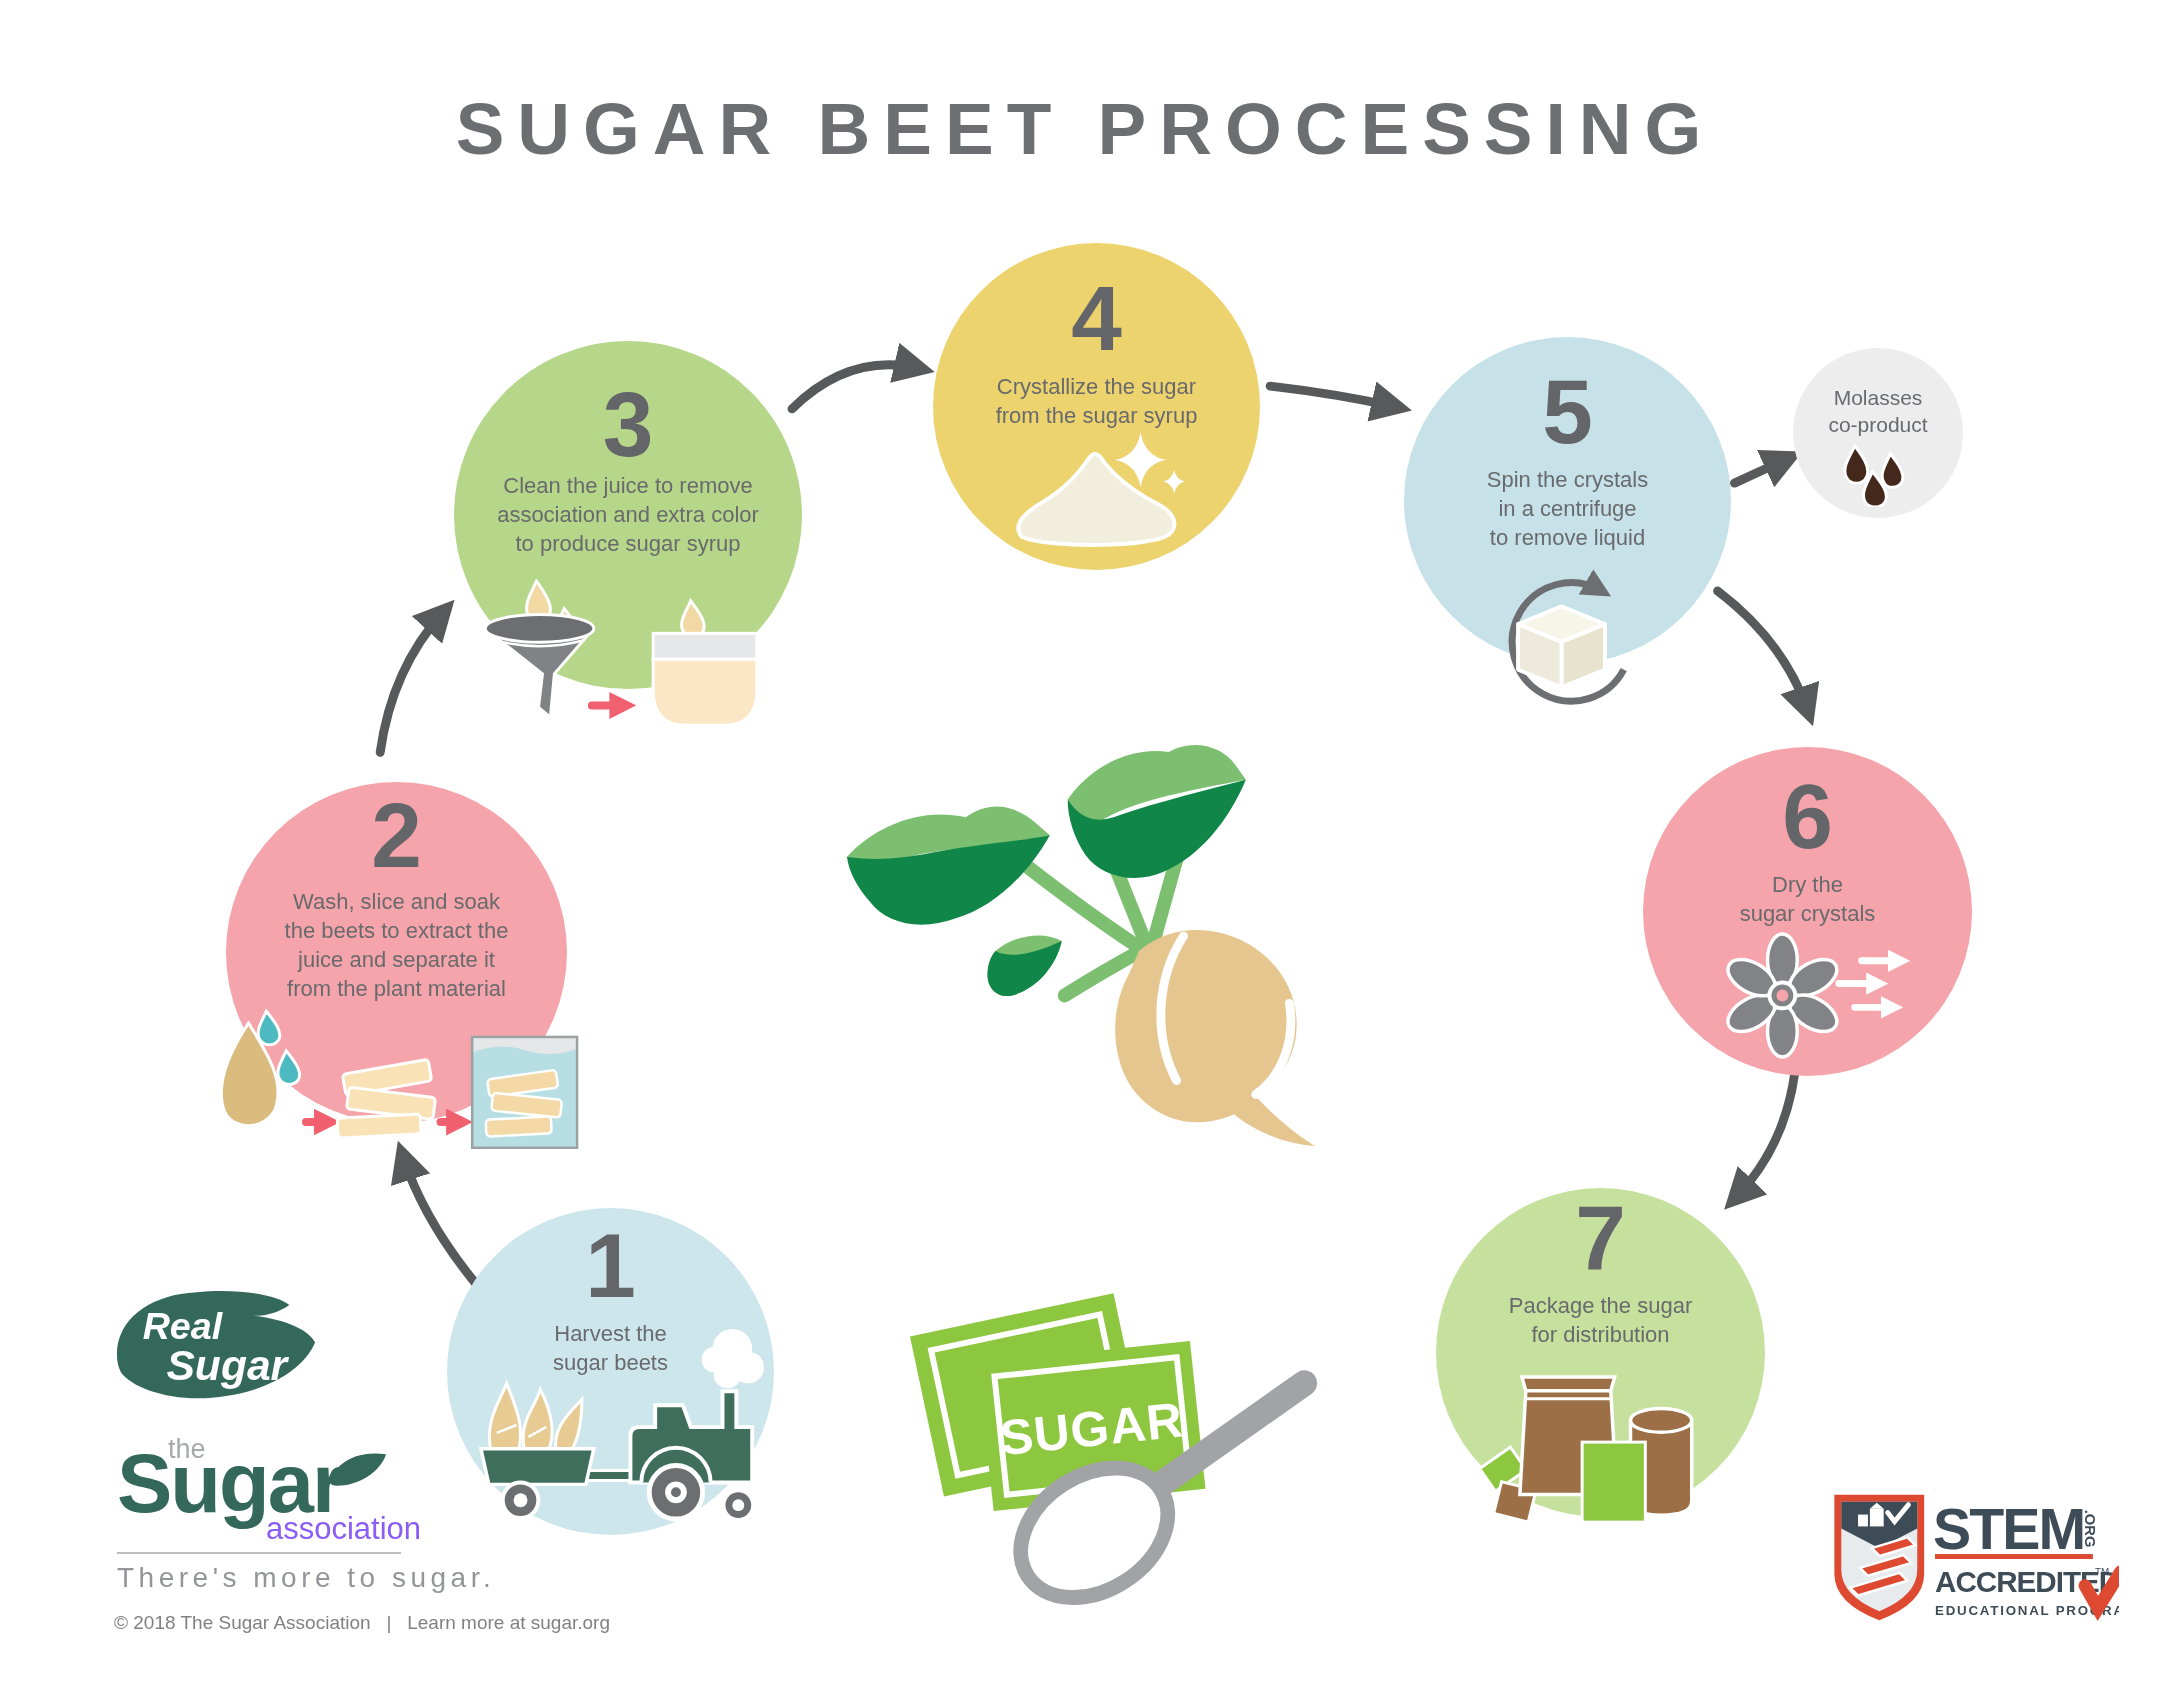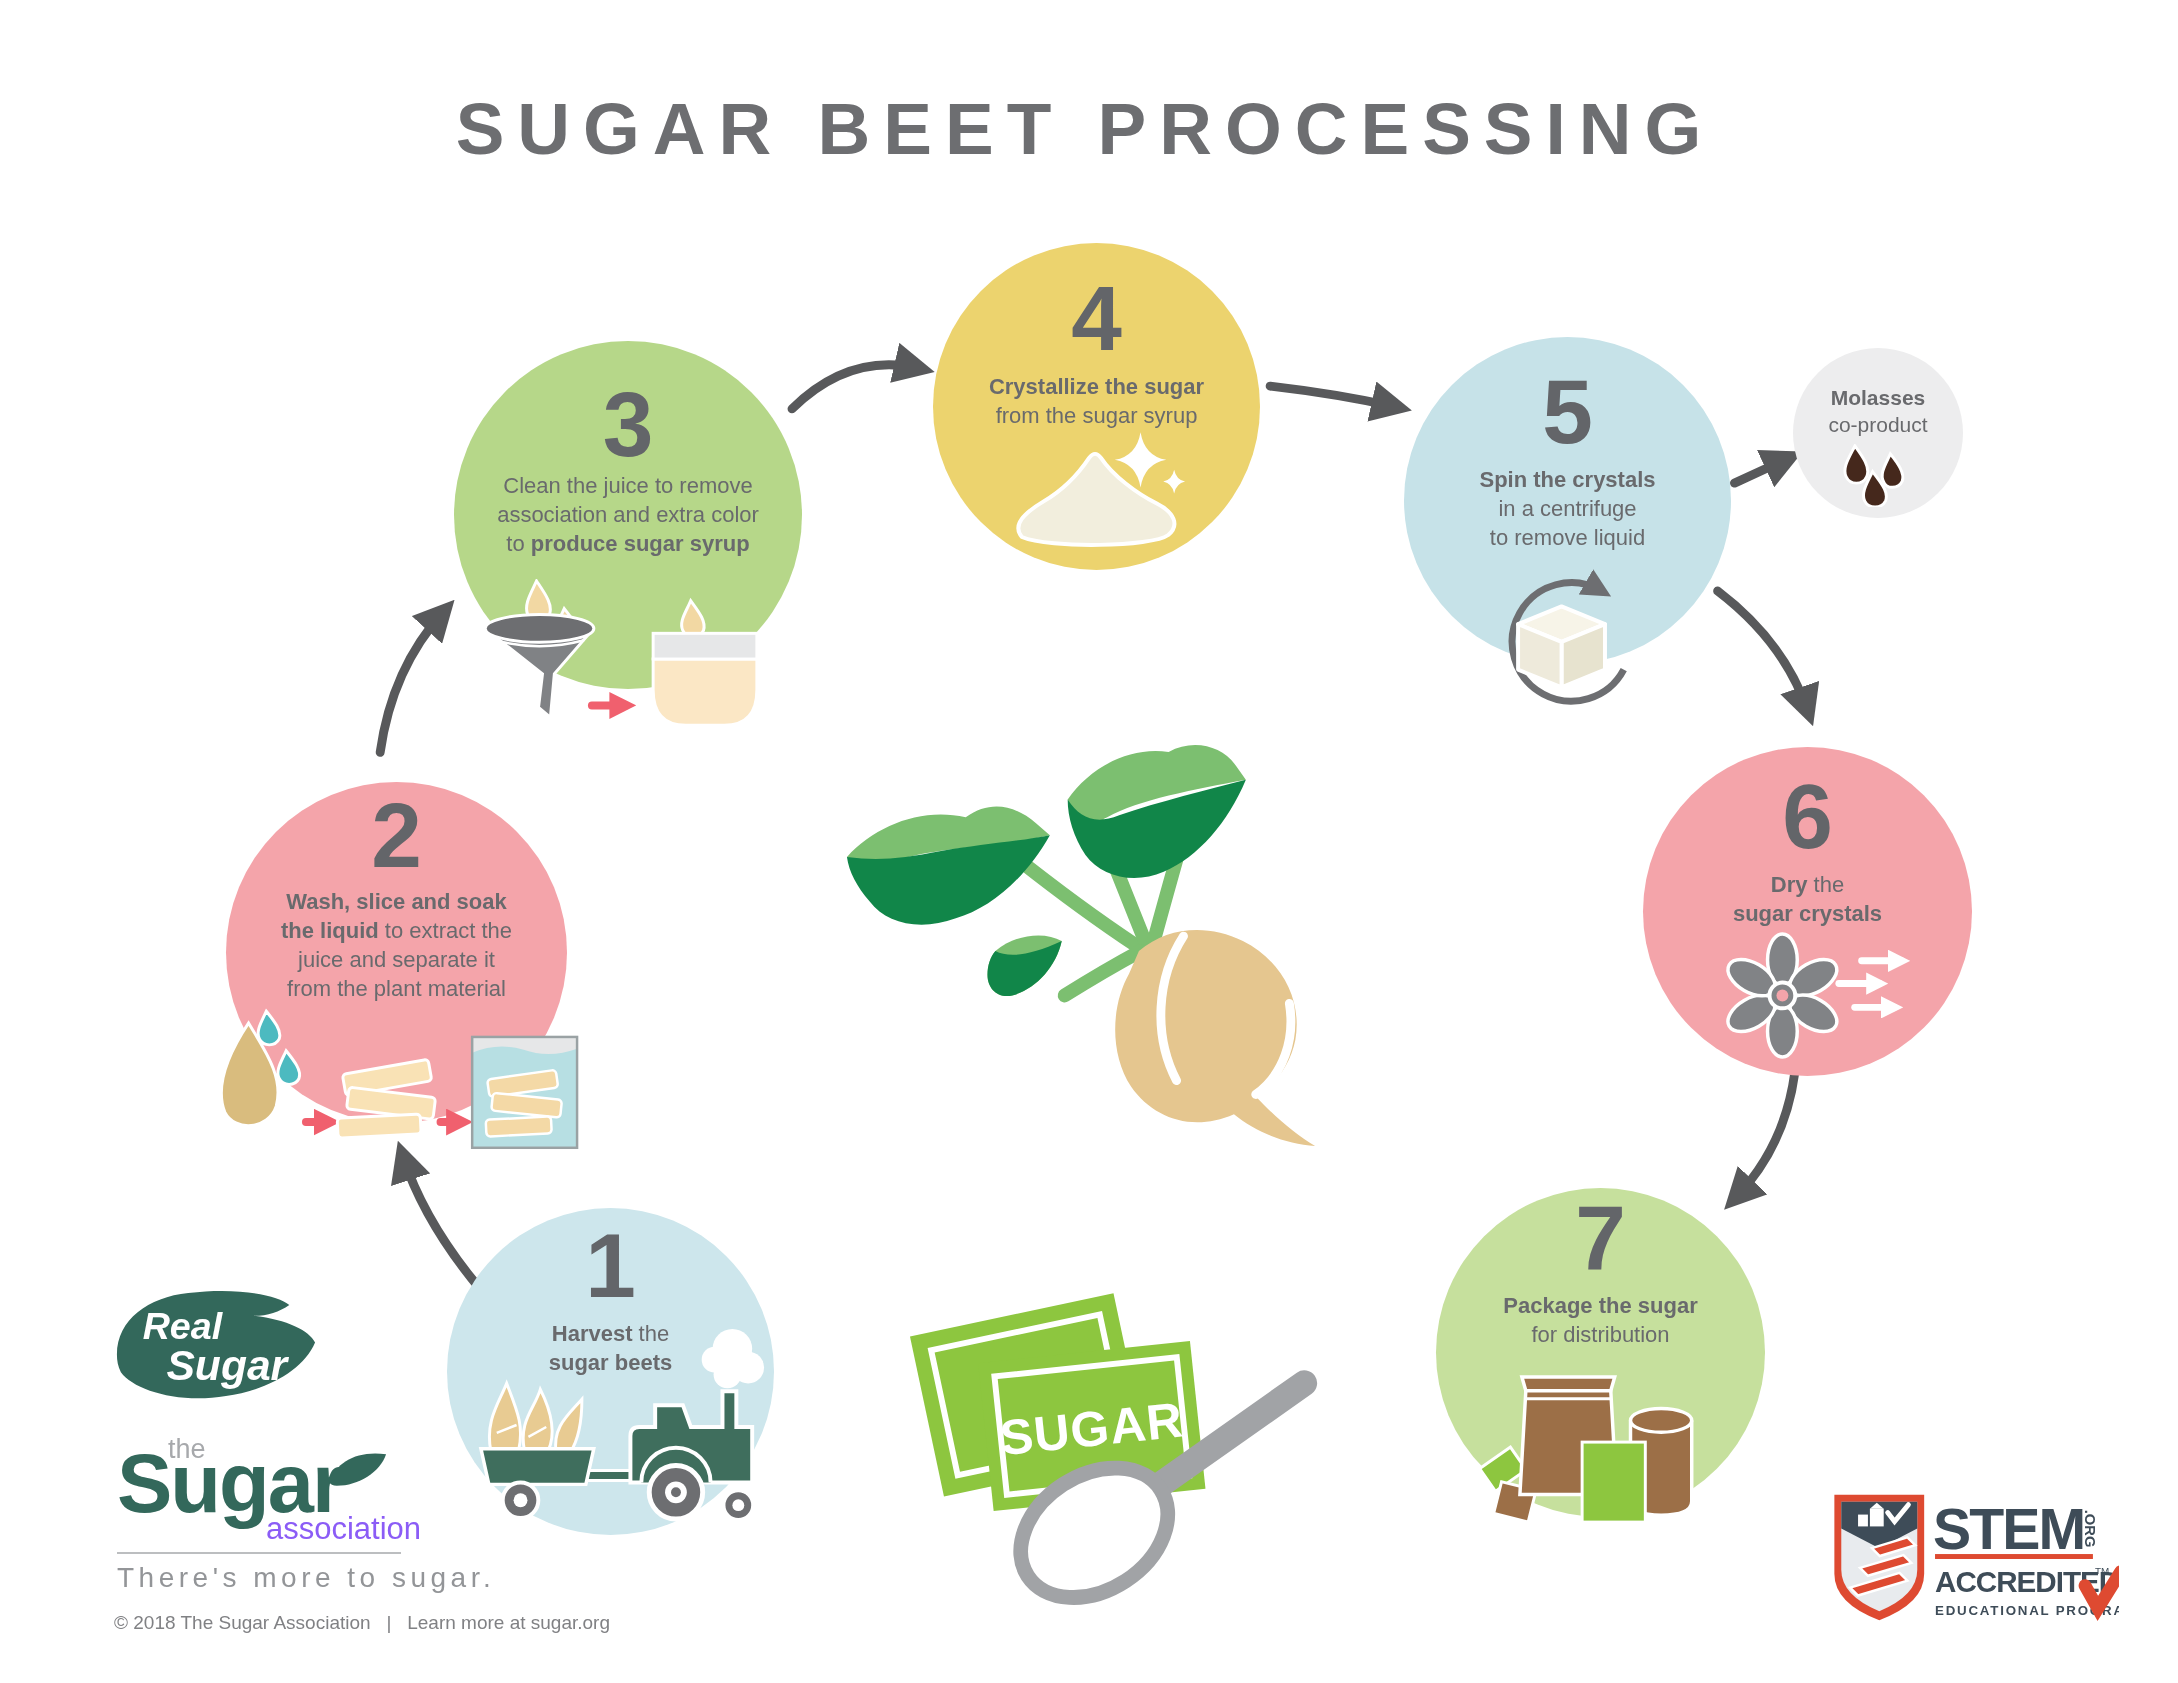--- a/index.html
+++ b/index.html
@@ -5,21 +5,21 @@
   html,body { margin:0; padding:0; background:#fff; }
   .stage { position:relative; width:2178px; height:1683px; background:#fff; overflow:hidden;
            font-family:"Liberation Sans", sans-serif; color:#6d6e71; }
   .title { position:absolute; left:0; right:8px; top:87px; margin:0; text-align:center;
            font-size:73px; font-weight:bold; letter-spacing:13px; color:#6d6e71; }
   .circle { position:absolute; border-radius:50%; box-sizing:border-box;
             display:flex; flex-direction:column; align-items:center; text-align:center; }
   .num { font-size:91px; line-height:91px; font-weight:bold; color:#636569; }
   .lines { margin-top:8px; }
   .tline { font-size:22px; line-height:29px; color:#696a6d; }
-  .tline .b { font-weight:bold;text-align:center; }
+  .tline .b { font-weight:normal;text-align:center; }
   .c1 { left:447px; top:1208px; width:327px; height:327px; padding-top:12px; }
   .c2 { left:226px; top:782px;  width:341px; height:341px; padding-top:8px; }
   .c2 .lines { margin-top:6px; }
   .c3 { left:454px; top:341px;  width:348px; height:348px; padding-top:38px; }
   .c3 .lines { margin-top:1px; }
   .c4 { left:933px; top:243px;  width:327px; height:327px; padding-top:30px; }
   .c5 { left:1404px; top:337px; width:327px; height:327px; padding-top:29px; }
   .c6 { left:1643px; top:747px; width:329px; height:329px; padding-top:24px; }
   .c7 { left:1436px; top:1188px; width:329px; height:329px; padding-top:4px; }
   .cm { left:1793px; top:348px; width:170px; height:170px; padding-top:36px; }
@@ -62,21 +62,21 @@
     <div class="num">1</div>
     <div class="lines">
         <div class="tline"><span class="b">Harvest</span><span> the</span></div>
         <div class="tline"><span class="b">sugar beets</span></div>
       </div>
   </div>
   <div class="circle c2" style="background-color: rgb(244, 164, 170);">
     <div class="num">2</div>
     <div class="lines">
         <div class="tline"><span class="b">Wash, slice and soak</span></div>
-        <div class="tline"><span class="b">the liquid</span><span> to extract the</span></div>
+        <div class="tline"><span class="b">the beets</span><span> to extract the</span></div>
         <div class="tline"><span>juice and separate it</span></div>
         <div class="tline"><span>from the plant material</span></div>
       </div>
   </div>
   <div class="circle c3" style="background-color: rgb(182, 215, 137);">
     <div class="num">3</div>
     <div class="lines">
         <div class="tline"><span>Clean the juice to remove</span></div>
         <div class="tline"><span>association and extra color</span></div>
         <div class="tline"><span>to </span><span class="b">produce sugar syrup</span></div>

